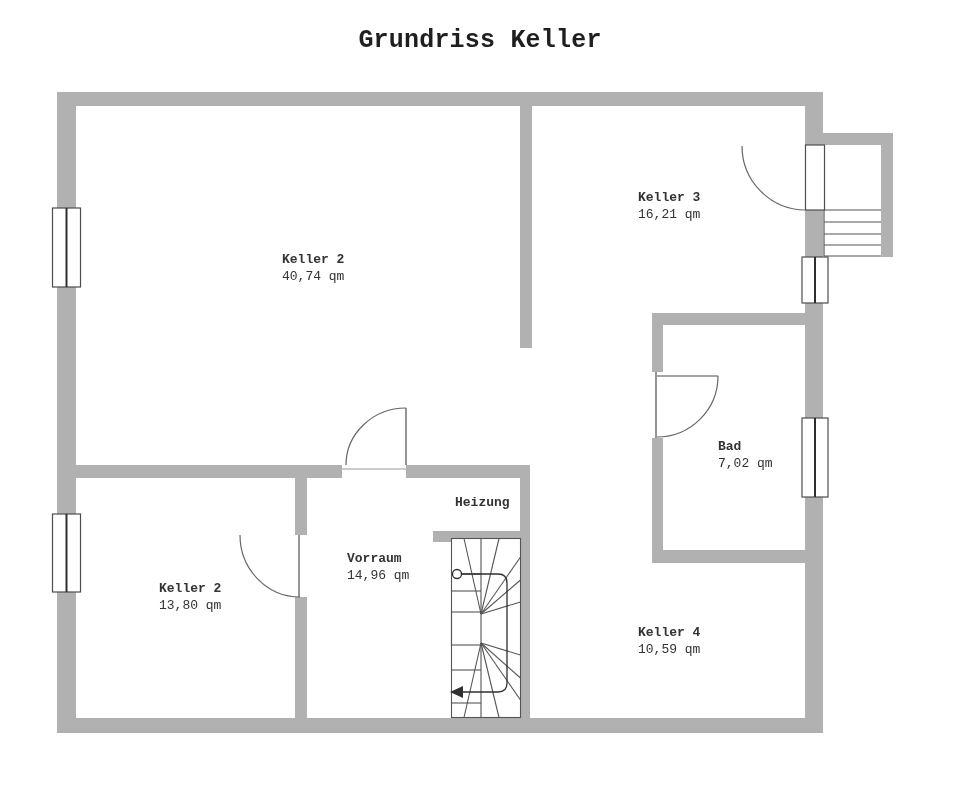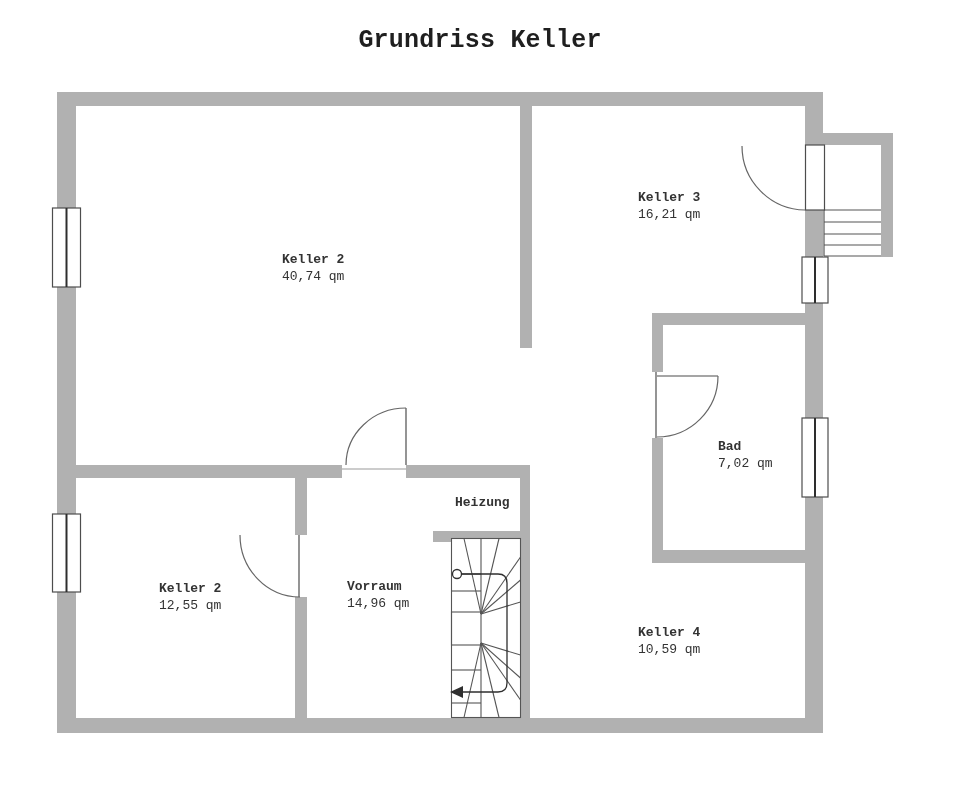--- a/index.html
+++ b/index.html
@@ -159,24 +159,24 @@
     <div class="room-area">16,21 qm</div>
   </div>
 
   <div class="label" style="left:718px;top:438px">
     <div class="room-name">Bad</div>
     <div class="room-area">7,02 qm</div>
   </div>
 
   <div class="label" style="left:159px;top:580px">
     <div class="room-name">Keller 2</div>
-    <div class="room-area">12,55 qm</div>
+    <div class="room-area">13,80 qm</div>
   </div>
 
-  <div class="label" style="left:347px;top:578px">
+  <div class="label" style="left:347px;top:550px">
     <div class="room-name">Vorraum</div>
     <div class="room-area">14,96 qm</div>
   </div>
 
   <div class="label" style="left:455px;top:494px">
     <div class="room-name">Heizung</div>
   </div>
 
   <div class="label" style="left:638px;top:624px">
     <div class="room-name">Keller 4</div>

